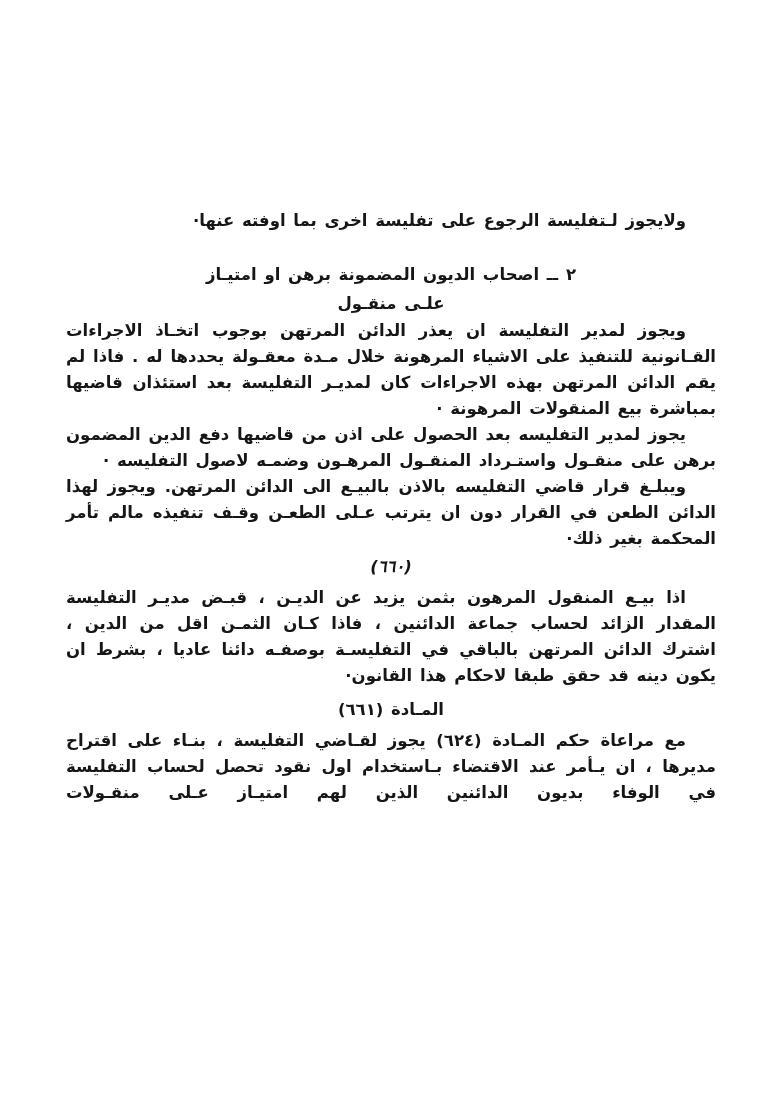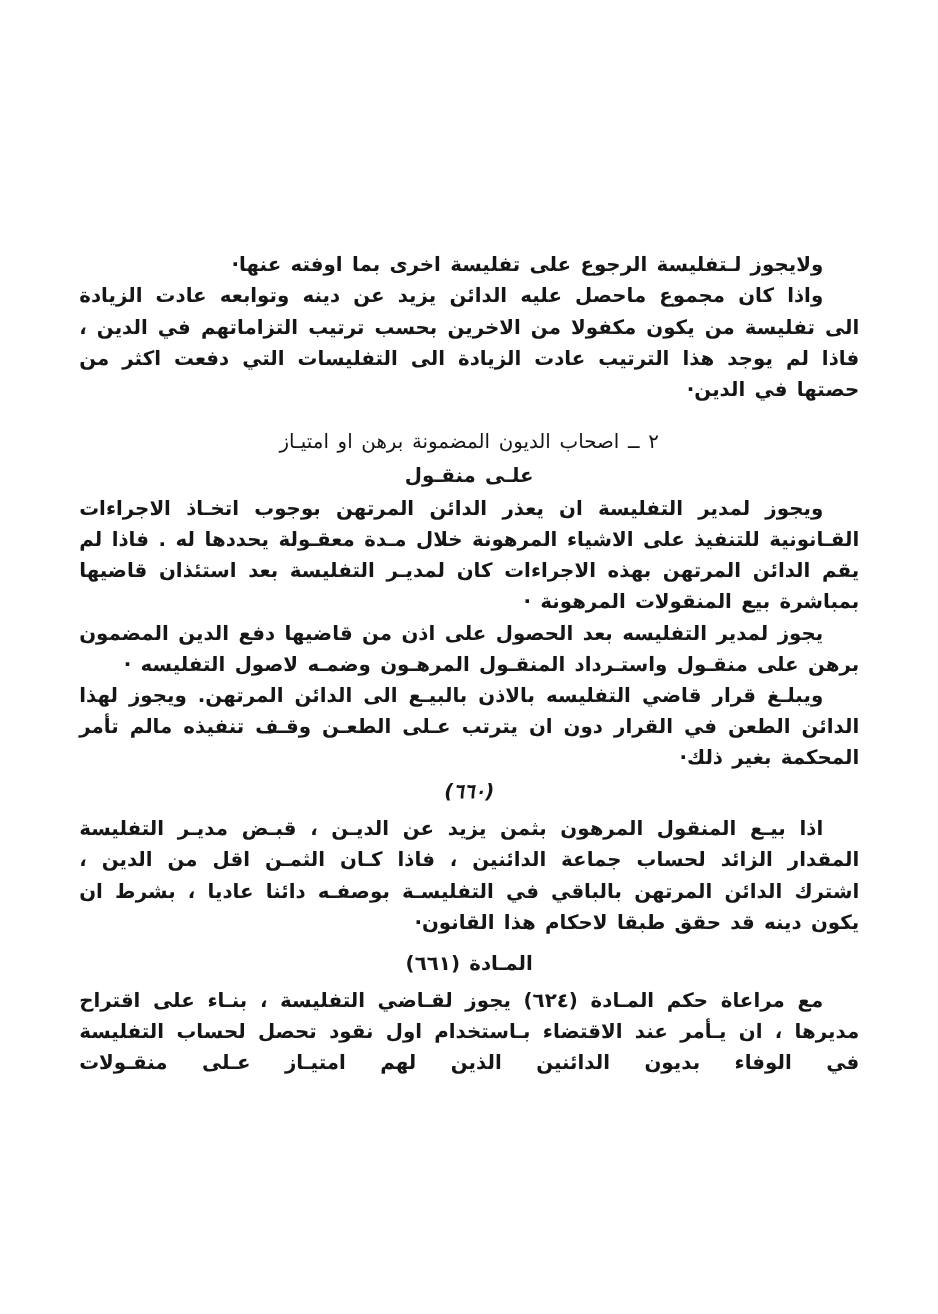--- a/index.html
+++ b/index.html
@@ -31,26 +31,26 @@
   }
   p.body-para {
     margin: 0;
     padding: 0;
     text-indent: 30px;
   }
   p.justify-last {
     text-align-last: justify;
   }
   .section-heading {
-    margin: 15px 0 0 0;
+    margin: 26px 0 0 0;
     text-align: center;
     text-indent: 0;
     line-height: 29px;
     font-size: 16.5px;
-    font-weight: normal;
+    font-weight: bold;
   }
   .section-heading-line2 {
     text-align: center;
     line-height: 29px;
   }
   .article-heading {
     margin: 8px 0 5px 0;
     text-align: center;
     text-indent: 0;
     line-height: 26px;
@@ -74,21 +74,20 @@
 </style>
 </head>
 <body>
 
 <div class="page">
 
   <main class="text-column">
 
     <p class="body-para">ولايجوز لـتفليسة الرجوع على تفليسة اخرى بما اوفته عنها·</p>
 
-    <p class="body-para">واذا كان مجموع ماحصل عليه الدائن يزيد عن دينه وتوابعه عادت الزيادة الى تفليسة من يكون مكفولا من الاخرين بحسب ترتيب التزاماتهم في الدين ، فاذا لم يوجد هذا الترتيب عادت الزيادة الى التفليسات التي دفعت اكثر من حصتها في الدين·</p>
 
     <div class="section-heading">٢ ــ اصحاب الديون المضمونة برهن او امتيـاز</div>
     <div class="section-heading-line2">علـى منقـول</div>
 
 
     <p class="body-para">ويجوز لمدير التفليسة ان يعذر الدائن المرتهن بوجوب اتخـاذ الاجراءات القـانونية للتنفيذ على الاشياء المرهونة خلال مـدة معقـولة يحددها له . فاذا لم يقم الدائن المرتهن بهذه الاجراءات كان لمديـر التفليسة بعد استئذان قاضيها بمباشرة بيع المنقولات المرهونة ·</p>
 
     <p class="body-para">يجوز لمدير التفليسه بعد الحصول على اذن من قاضيها دفع الدين المضمون برهن على منقـول واستـرداد المنقـول المرهـون وضمـه لاصول التفليسه ·</p>
 
     <p class="body-para">ويبلـغ قرار قاضي التفليسه بالاذن بالبيـع الى الدائن المرتهن. ويجوز لهذا الدائن الطعن في القرار دون ان يترتب عـلى الطعـن وقـف تنفيذه مالم تأمر المحكمة بغير ذلك·</p>

